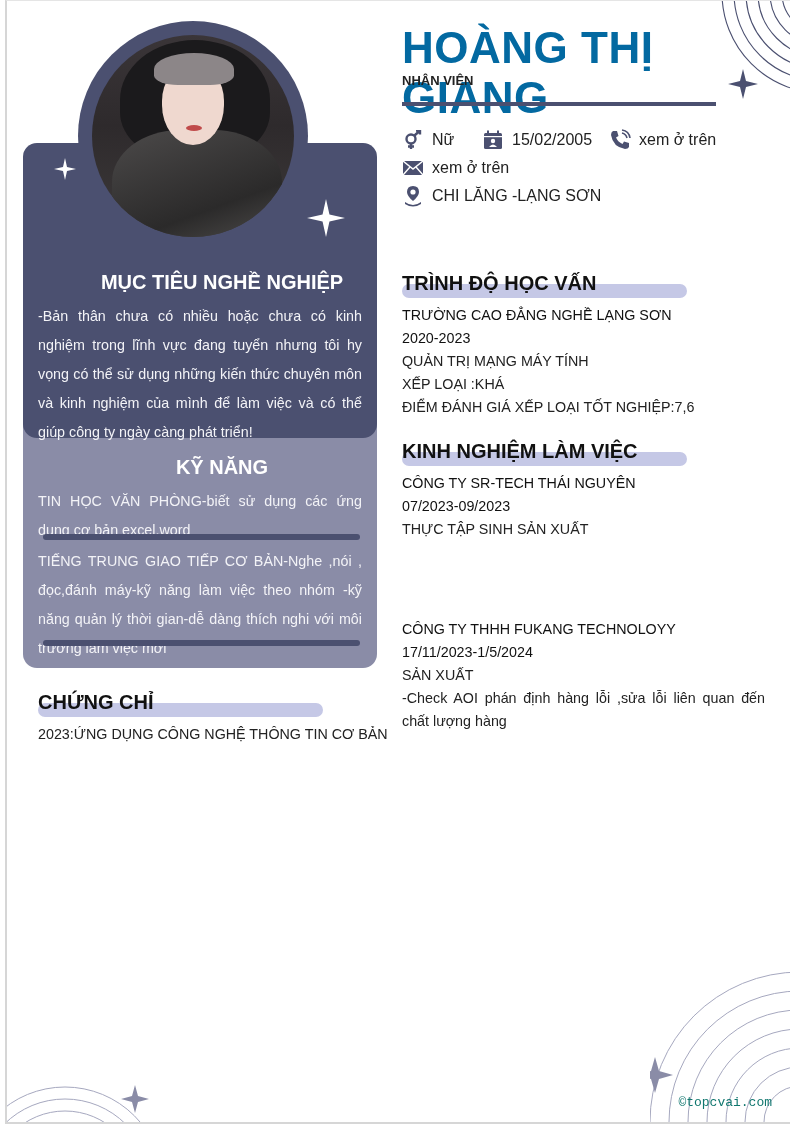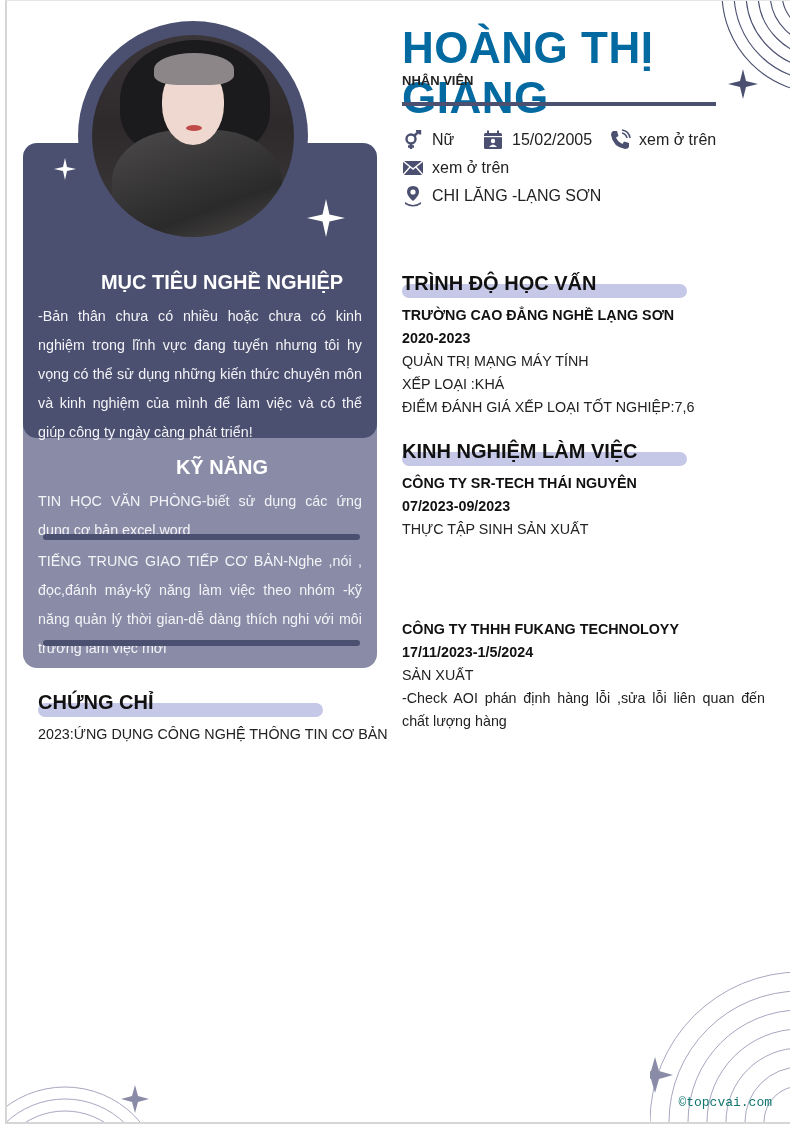--- a/index.html
+++ b/index.html
@@ -65,21 +65,21 @@
       text-align: justify; z-index: 4;
     }
     .skill-bar { position: absolute; left: 36px; width: 317px; height: 6px; background: #4b5070; border-radius: 3px; z-index: 4; }
 
     .heading-dark {
       position: absolute; font-weight: bold; font-size: 20px; color: #111; z-index: 2;
     }
     .heading-underline { position: absolute; height: 14px; background: #c5c8e6; border-radius: 7px; z-index: 1; }
 
     .text-dark { position: absolute; font-size: 14.3px; color: #222; line-height: 23px; }
-    .bold { font-weight: bold; color: #111; text-align: center; }
+    .bold { font-weight: normal; color: #111; text-align: center; }
 
     
     .name { position: absolute; left: 395px; top: 22px; font-size: 44px; font-weight: bold; color: #0369a1; letter-spacing: 0.5px; }
     .job-title { position: absolute; left: 395px; top: 72px; font-size: 13px; font-weight: bold; color: #222; }
     .title-rule { position: absolute; left: 395px; top: 101px; width: 314px; height: 4px; background: #4b5070; }
 
     .contact { position: absolute; display: flex; align-items: center; font-size: 16px; color: #222; }
     .contact .ic { width: 22px; height: 22px; margin-right: 8px; display: inline-flex; align-items: center; justify-content: center; }
 
     .watermark { position: absolute; right: 18px; bottom: 12px; font-family: "Liberation Mono", "DejaVu Sans Mono", monospace; font-size: 13px; color: #0f766e; z-index: 3; }

